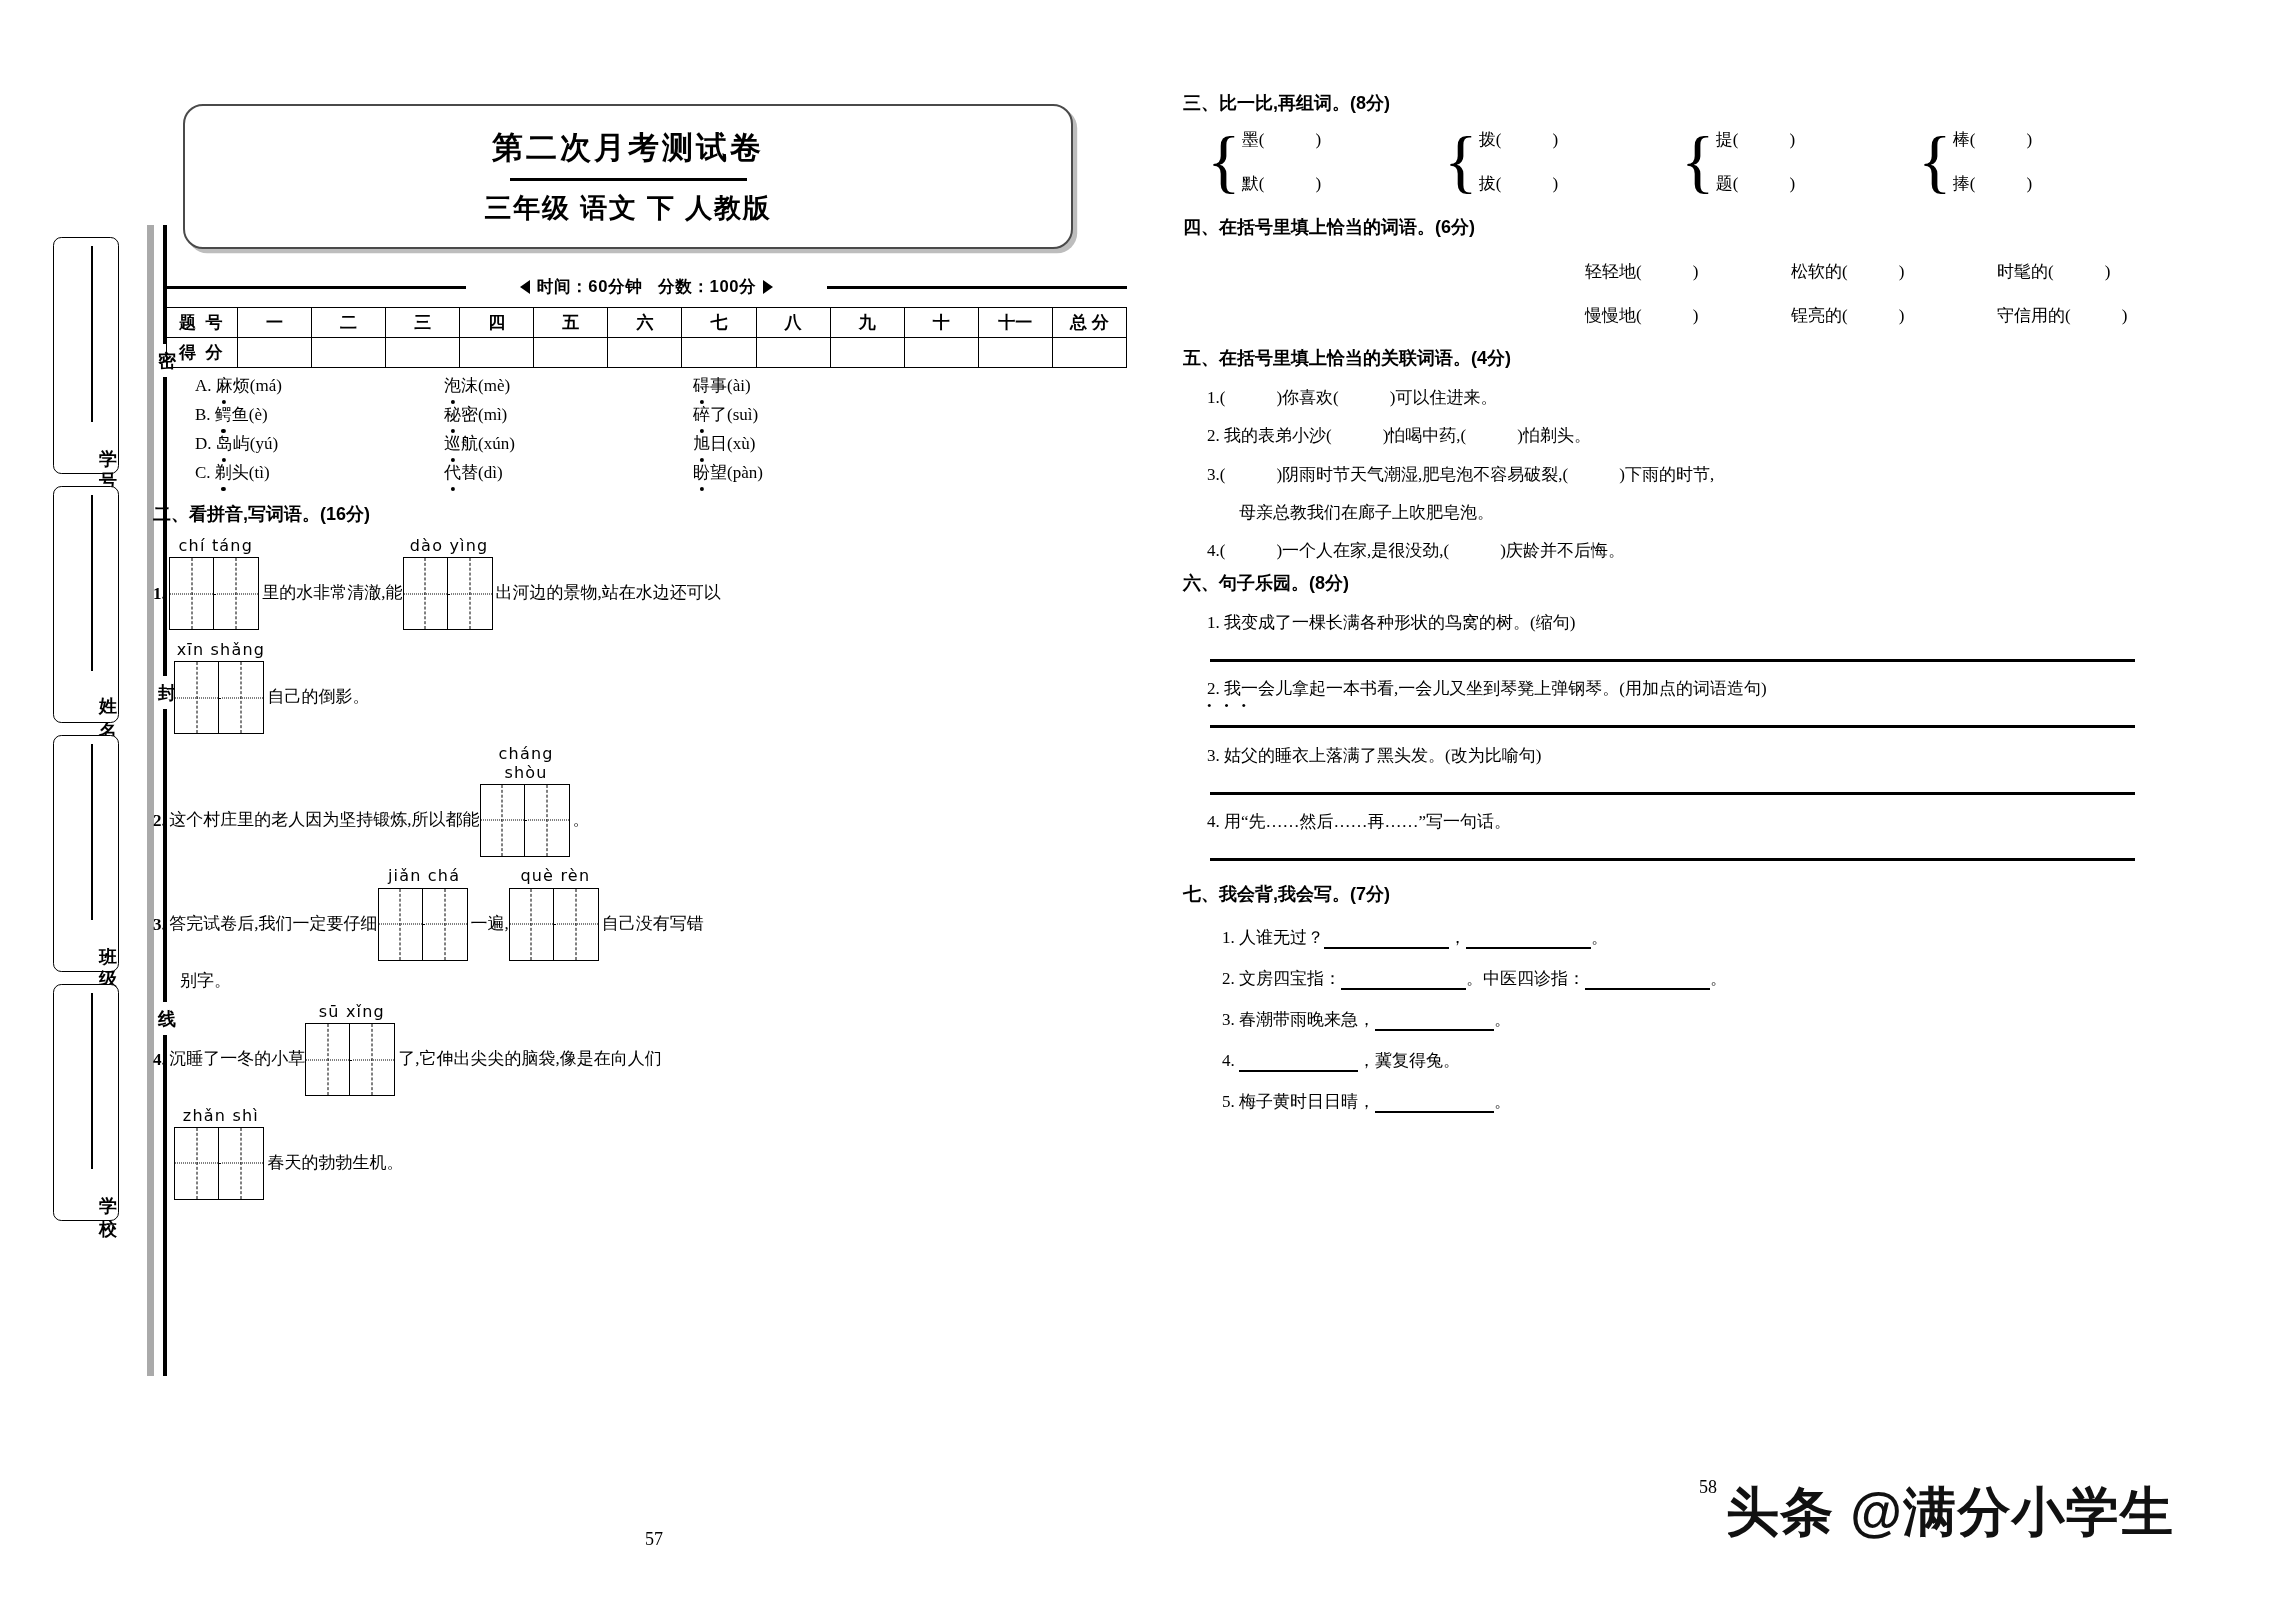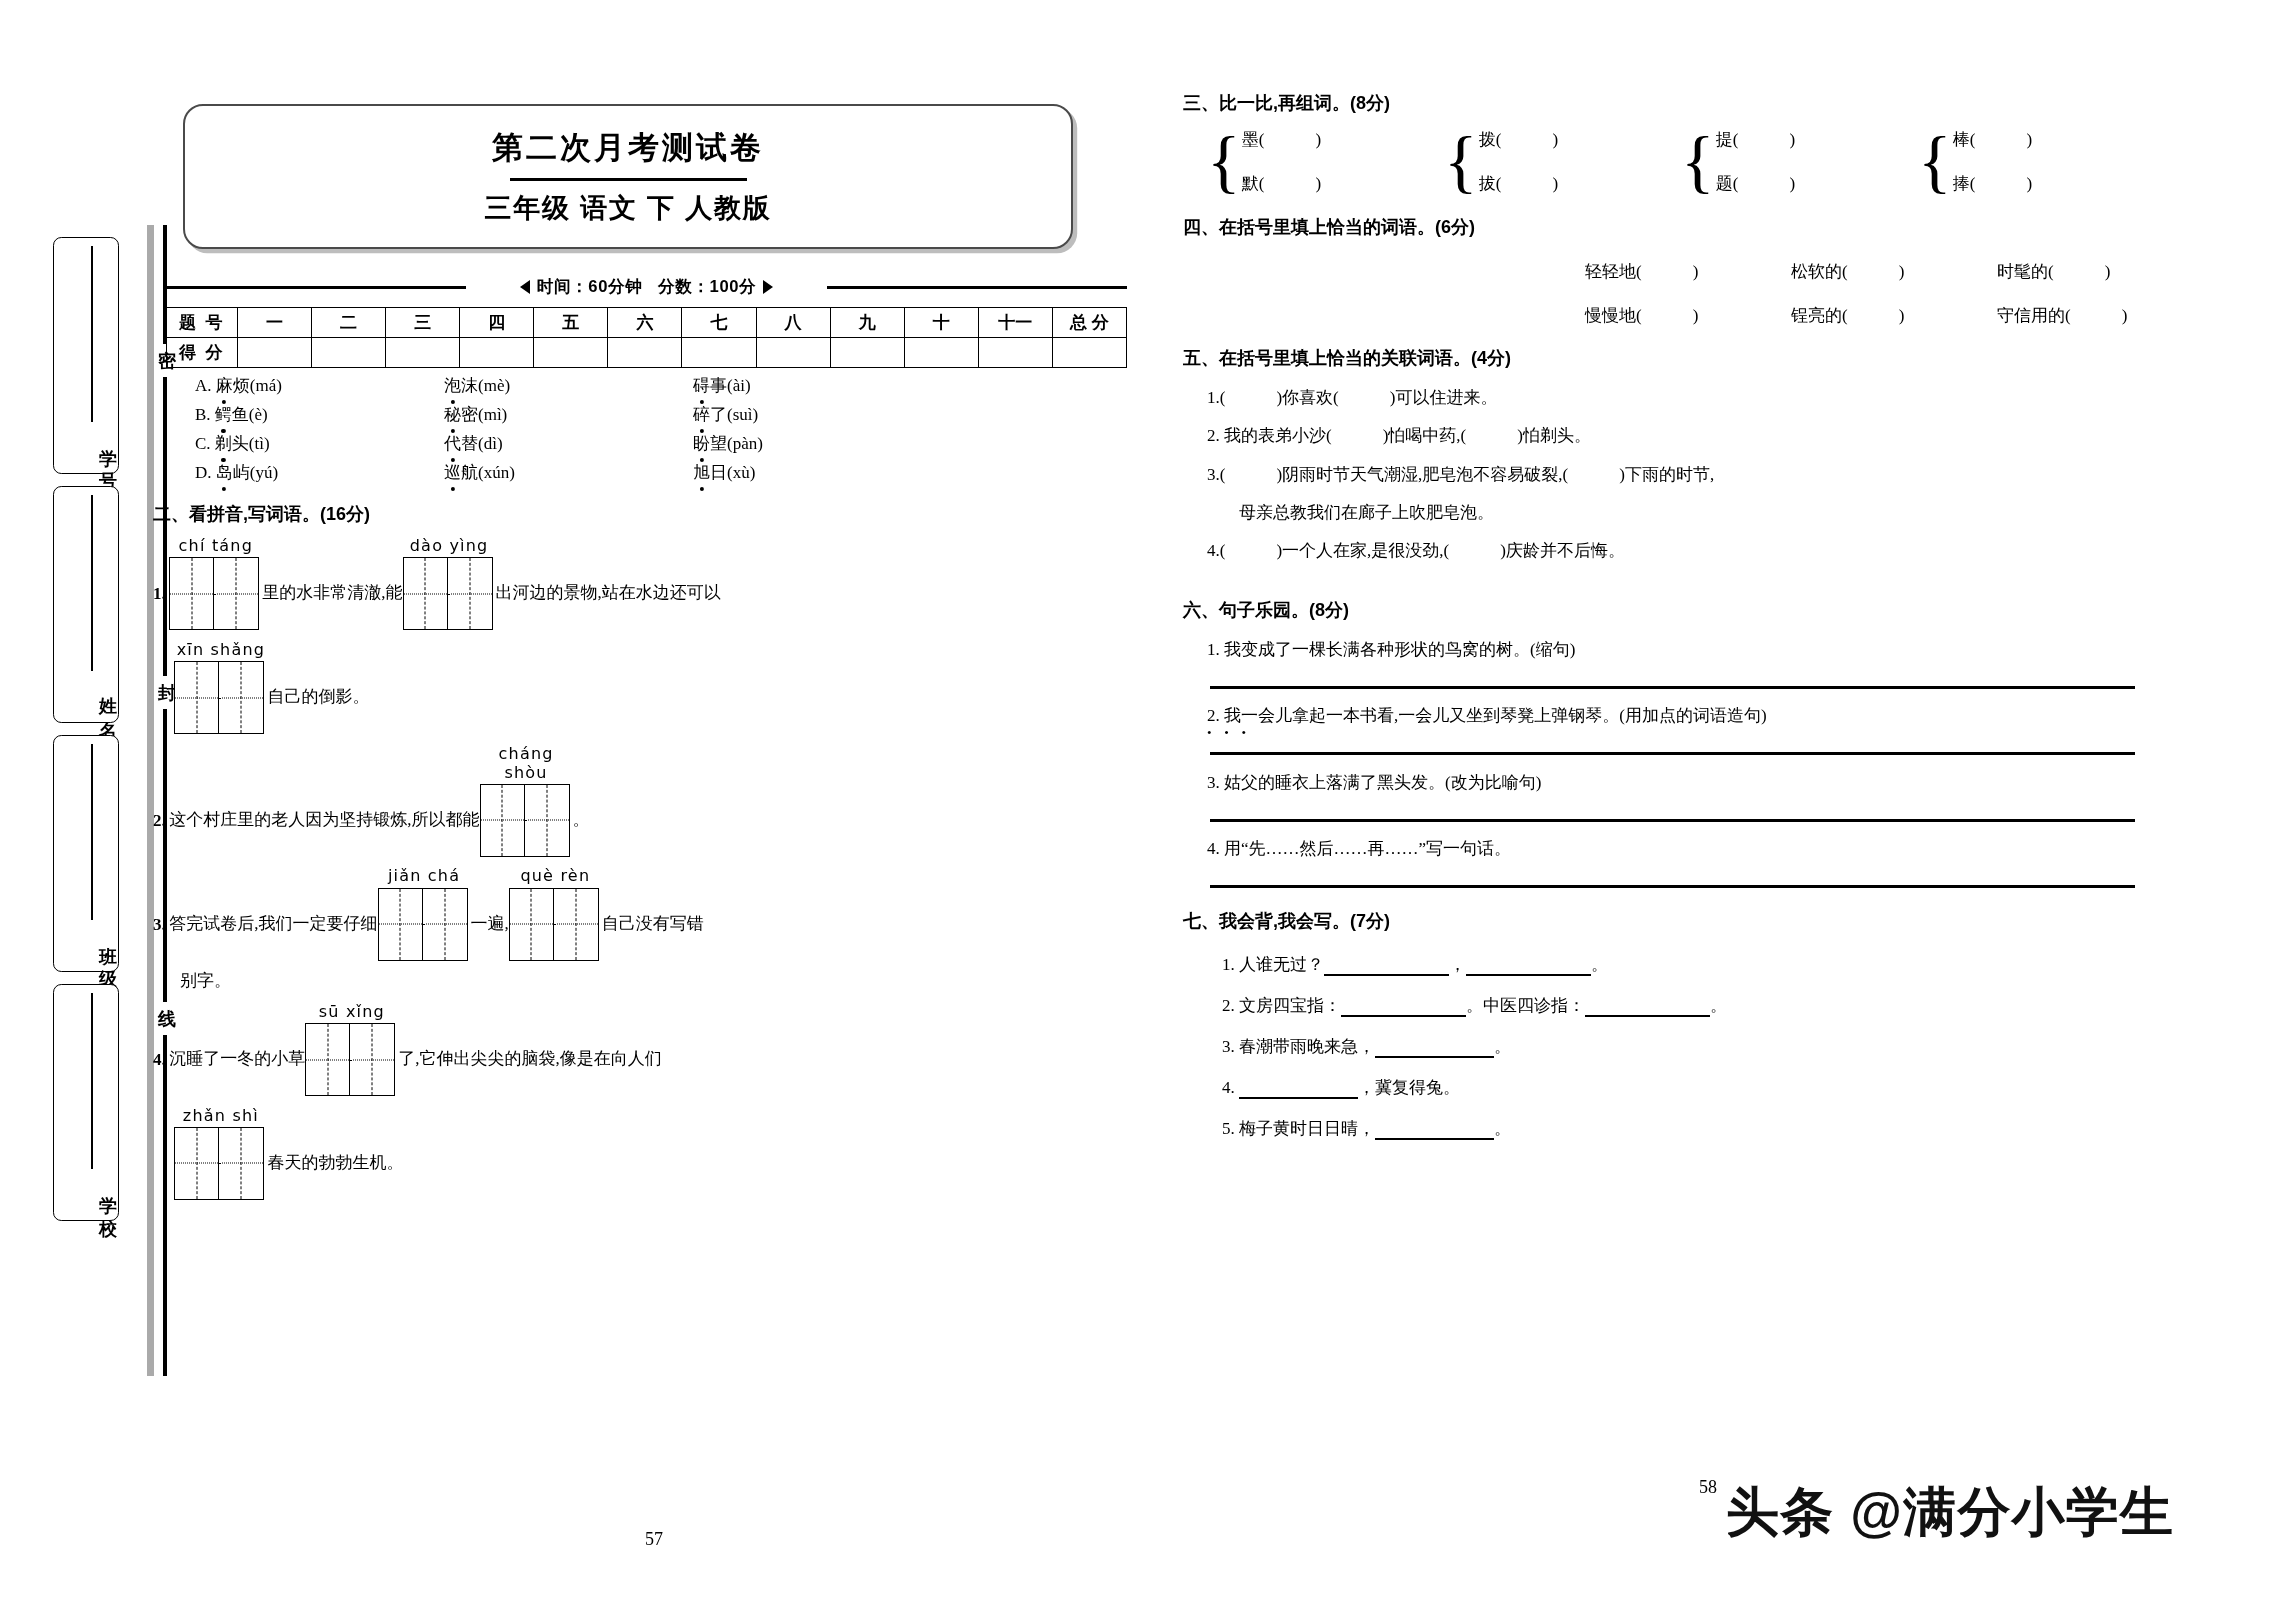--- a/index.html
+++ b/index.html
@@ -260,28 +260,28 @@
             <div class="opt-cell"><span>A. </span><span class="dotmark">麻</span><span>烦(má)</span></div>
             <div class="opt-cell"><span class="dotmark">泡</span><span>沫(mè)</span></div>
             <div class="opt-cell"><span class="dotmark">碍</span><span>事(ài)</span></div>
           </div>
           <div class="opt-row">
             <div class="opt-cell"><span>B. </span><span class="dotmark">鳄</span><span>鱼(è)</span></div>
             <div class="opt-cell"><span class="dotmark">秘</span><span>密(mì)</span></div>
             <div class="opt-cell"><span class="dotmark">碎</span><span>了(suì)</span></div>
           </div>
           <div class="opt-row">
+            <div class="opt-cell"><span>D. </span><span class="dotmark">岛</span><span>屿(yú)</span></div>
+            <div class="opt-cell"><span class="dotmark">巡</span><span>航(xún)</span></div>
+            <div class="opt-cell"><span class="dotmark">旭</span><span>日(xù)</span></div>
+          </div>
+          <div class="opt-row">
             <div class="opt-cell"><span>C. </span><span class="dotmark">剃</span><span>头(tì)</span></div>
             <div class="opt-cell"><span class="dotmark">代</span><span>替(dì)</span></div>
             <div class="opt-cell"><span class="dotmark">盼</span><span>望(pàn)</span></div>
-          </div>
-          <div class="opt-row">
-            <div class="opt-cell"><span>D. </span><span class="dotmark">岛</span><span>屿(yú)</span></div>
-            <div class="opt-cell"><span class="dotmark">巡</span><span>航(xún)</span></div>
-            <div class="opt-cell"><span class="dotmark">旭</span><span>日(xù)</span></div>
           </div>
         </div>
 
       <div class="sec-h" style="margin-top:18px;">二、看拼音,写词语。(16分)</div>
       <div id="s2-body">
           <div class="q2line">
             <div class="q2num">1.</div>
             <div class="tz-unit"><div class="py-lbl">chí  táng</div><div class="tzg">
                 <div class="cell"></div>
                 <div class="cell"></div>
@@ -396,21 +396,21 @@
 
     <div class="sec-h" style="margin-top:19px;">五、在括号里填上恰当的关联词语。(4分)</div>
     <div id="s5-body">
         <div class="num-line">1.(            )你喜欢(            )可以住进来。</div>
         <div class="num-line">2. 我的表弟小沙(            )怕喝中药,(            )怕剃头。</div>
         <div class="num-line">3.(            )阴雨时节天气潮湿,肥皂泡不容易破裂,(            )下雨的时节,</div>
         <div class="num-line indent2">母亲总教我们在廊子上吹肥皂泡。</div>
         <div class="num-line">4.(            )一个人在家,是很没劲,(            )庆龄并不后悔。</div>
       </div>
 
-    <div class="sec-h" style="margin-top:36px;">六、句子乐园。(8分)</div>
+    <div class="sec-h" style="margin-top:9px;">六、句子乐园。(8分)</div>
     <div id="s6-body">
         <div class="num-line">1. 我变成了一棵长满各种形状的鸟窝的树。(缩句)</div>
         <div class="ansline"></div>
         <div class="num-line"><span class="udots">2. 我一会儿拿起一本书看,一会儿又坐到琴凳上弹钢琴。(用加点的词语造句)</span></div>
         <div class="ansline"></div>
         <div class="num-line">3. 姑父的睡衣上落满了黑头发。(改为比喻句)</div>
         <div class="ansline"></div>
         <div class="num-line">4. 用“先……然后……再……”写一句话。</div>
         <div class="ansline"></div>
       </div>

